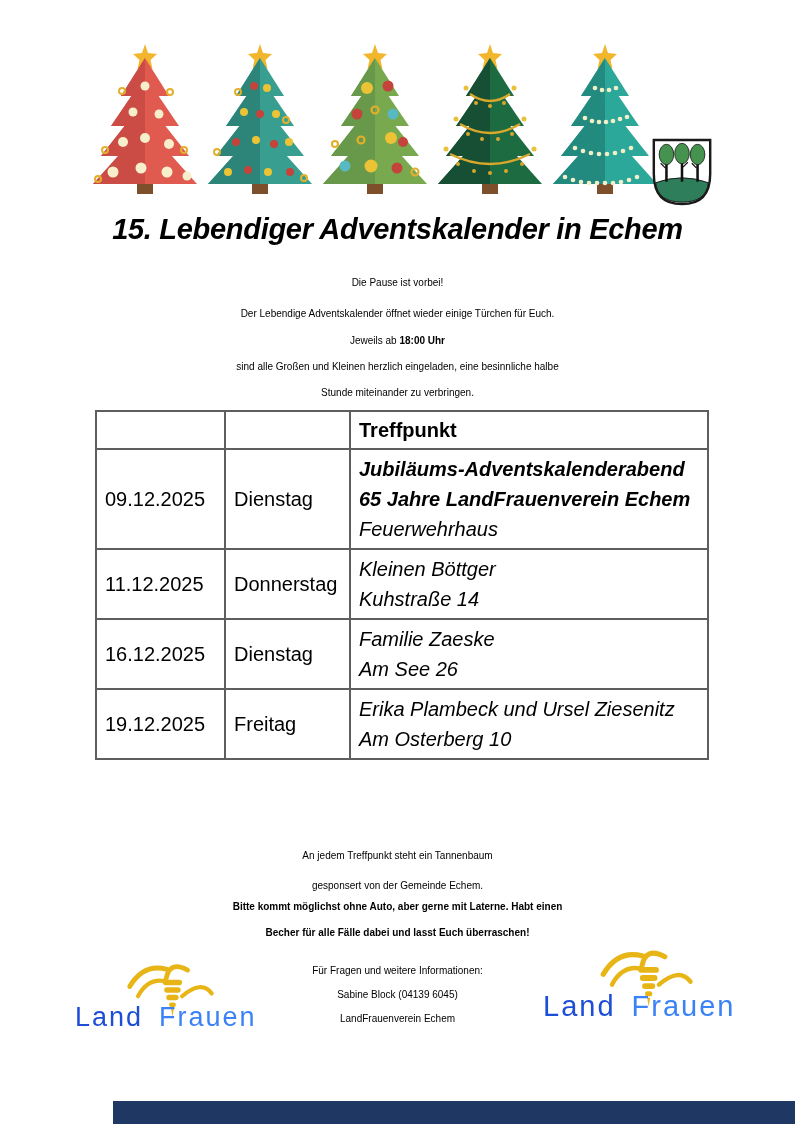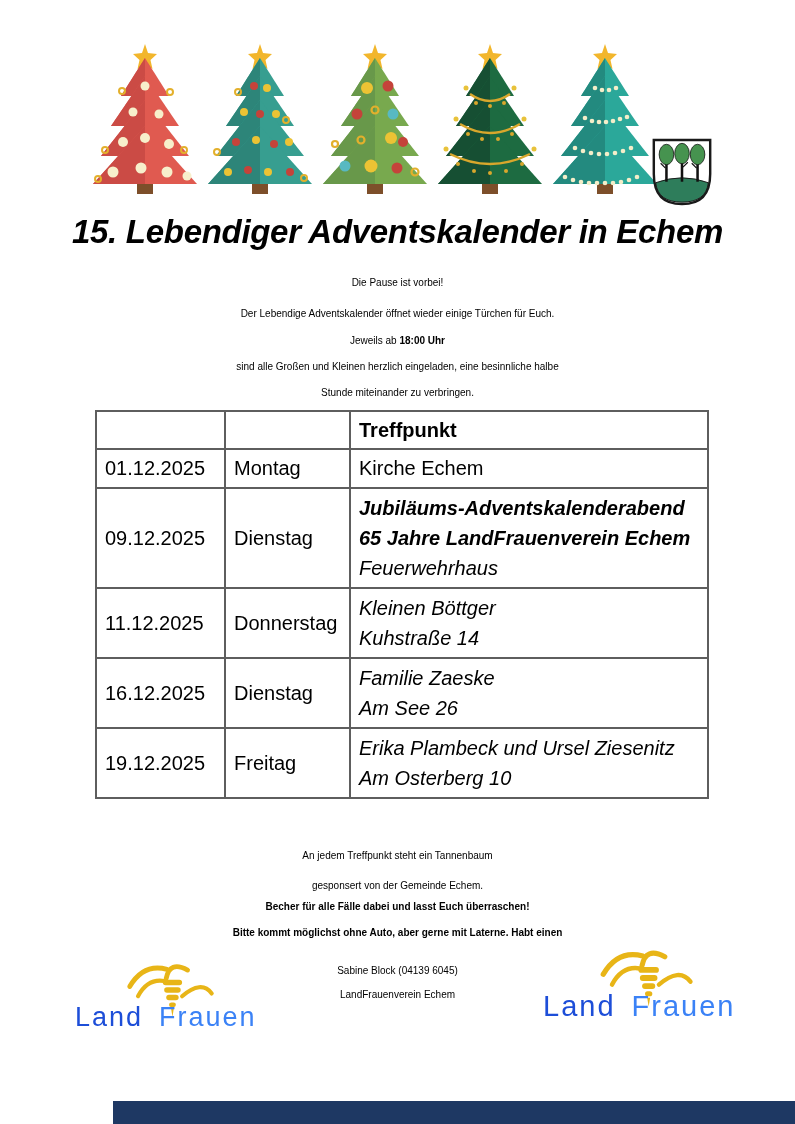--- a/index.html
+++ b/index.html
@@ -1,21 +1,21 @@
 <!DOCTYPE html>
 <html><head>
 <meta charset="utf-8">
 <style>
   html,body{margin:0;padding:0;background:#fff;}
   .page{position:relative;width:795px;height:1124px;background:#ffffff;overflow:hidden;
         font-family:"Liberation Sans",sans-serif;color:#000;}
   .tree{position:absolute;top:42px;}
   .crest{position:absolute;left:650px;top:137px;z-index:5;}
   .title{position:absolute;top:213px;left:0;right:0;text-align:center;
-         font-size:33px;font-weight:bold;font-style:italic;letter-spacing:-0.3px;}
+         font-size:29px;font-weight:bold;font-style:italic;letter-spacing:-0.3px;}
   .p-center{position:absolute;left:0;right:0;text-align:center;font-size:10px;line-height:26px;}
   b,.bold{font-weight:bold;}
   table.schedule{position:absolute;left:95px;top:410px;border-collapse:collapse;
                  font-size:20px;table-layout:fixed;}
   table.schedule th,table.schedule td{border:2px solid #5e5e5e;vertical-align:middle;
                  text-align:left;padding:4px 8px;}
   table.schedule th{font-weight:bold;}
   .col-date{width:111px;}
   .col-day{width:107px;}
   .col-place{width:340px;}
@@ -252,25 +252,20 @@
     <div>Stunde miteinander zu verbringen.</div>
   </div>
 
   <table class="schedule">
     <tbody>
         <tr style="height:38px">
       <th class="col-date"></th>
       <th class="col-day"></th>
       <th class="col-place">Treffpunkt</th>
     </tr>
-    <tr style="height:39px">
-      <td>01.12.2025</td>
-      <td>Montag</td>
-      <td>Kirche Echem</td>
-    </tr>
     <tr style="height:96px">
       <td>09.12.2025</td>
       <td>Dienstag</td>
       <td>
         <div class="line bold">Jubiläums-Adventskalenderabend</div>
         <div class="line bold">65 Jahre LandFrauenverein Echem</div>
         <div class="line">Feuerwehrhaus</div>
       </td>
     </tr>
     <tr style="height:67px">
@@ -299,25 +294,26 @@
     </tr>
   </tbody>
     </table>
 
   <div class="p-center outro">
     <div>An jedem Treffpunkt steht ein Tannenbaum</div>
     <div>gesponsert von der Gemeinde Echem.</div>
   </div>
 
   <div class="p-center notice">
+    <div>Bitte kommt möglichst ohne Auto, aber gerne mit Laterne. Habt einen</div>
     <div>Becher für alle Fälle dabei und lasst Euch überraschen!</div>
-    <div>Bitte kommt möglichst ohne Auto, aber gerne mit Laterne. Habt einen</div>
   </div>
 
   <div class="p-center contact">
+    <div>Für Fragen und weitere Informationen:</div>
     <div>Sabine Block (04139 6045)</div>
     <div>LandFrauenverein Echem</div>
   </div>
 
   <div class="logo logo-left">
     <svg class="bee" width="120" height="62" viewBox="0 0 130 90">
       <g fill="none" stroke="#e8b517" stroke-linecap="round">
         <path d="M8,40 Q28,6 62,15" stroke-width="7"></path>
         <path d="M20,54 Q34,28 58,32" stroke-width="6"></path>
         <path d="M92,16 Q66,2 61,28" stroke-width="7"></path>

